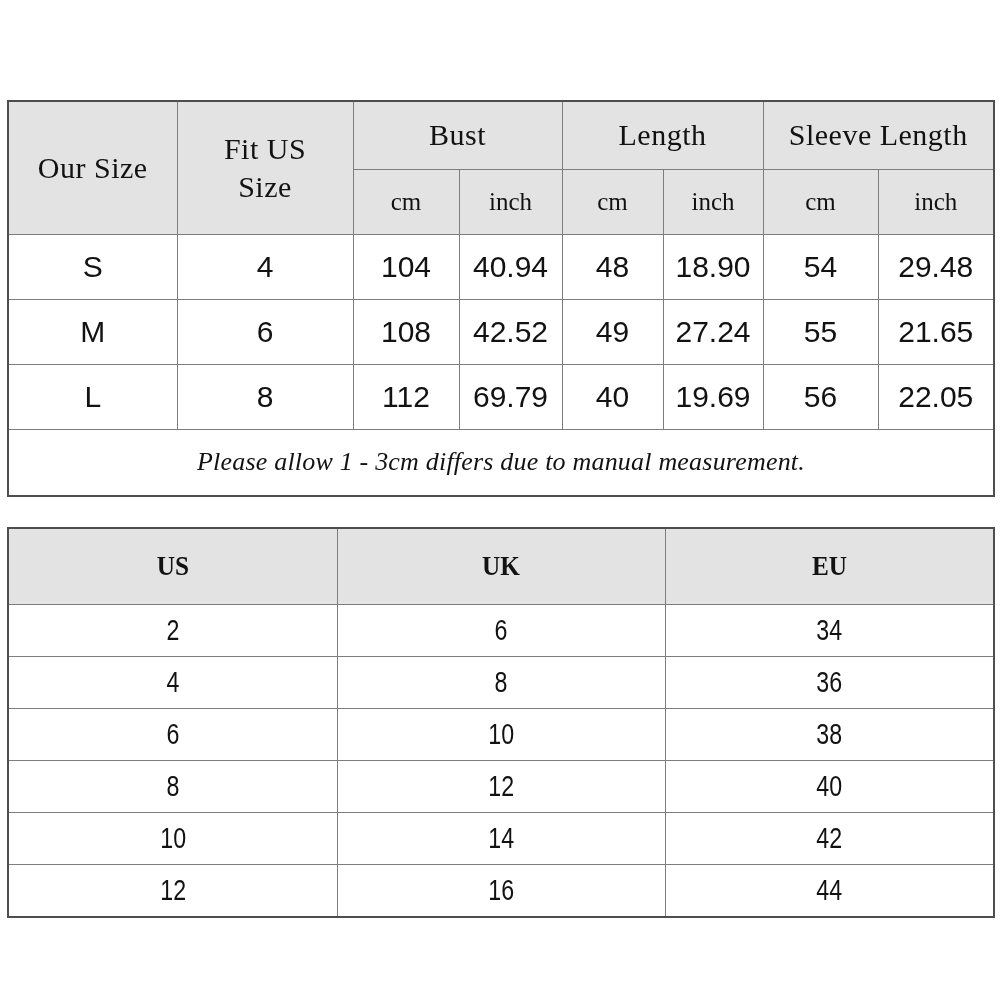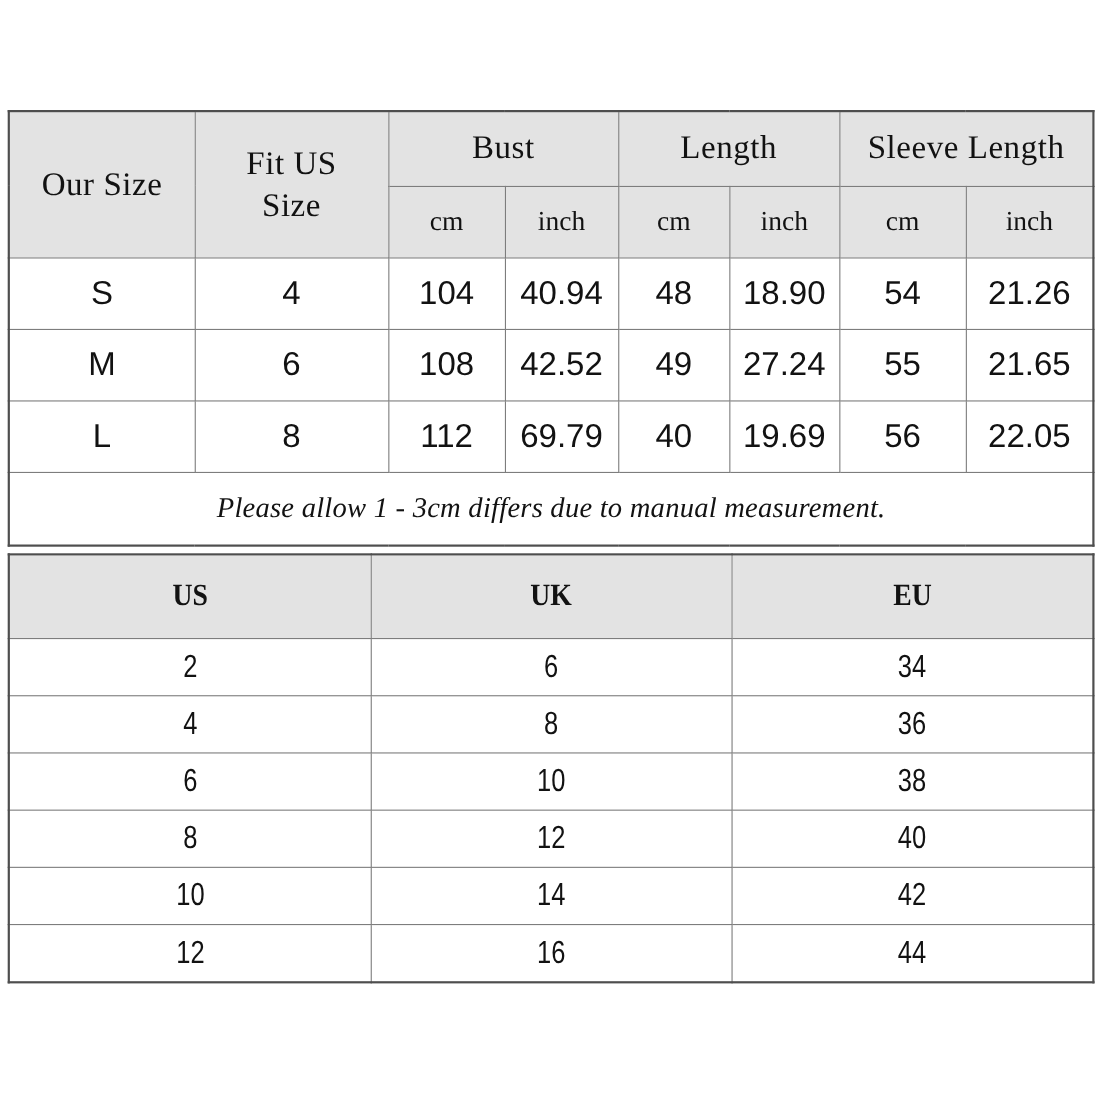--- a/index.html
+++ b/index.html
@@ -16,21 +16,21 @@
   }
   table {
     border-collapse: collapse;
     table-layout: fixed;
     position: absolute;
     left: 7px;
     background: #ffffff;
     border: 2px solid #4e4e4e;
   }
   #size-chart-table { top: 100px; }
-  #conversion-chart-table { top: 503px; }
+  #conversion-chart-table { top: 527px; }
 
   th, td {
     border: 1px solid #7d7d7d;
     padding: 0;
     margin: 0;
     text-align: center;
     vertical-align: middle;
     overflow: hidden;
     font-weight: normal;
   }
@@ -115,21 +115,21 @@
     <th class="gray-bg unit-header">inch</th>
   </tr>
   <tr style="height:65px">
     <td class="data-cell">S</td>
     <td class="data-cell">4</td>
     <td class="data-cell">104</td>
     <td class="data-cell">40.94</td>
     <td class="data-cell">48</td>
     <td class="data-cell">18.90</td>
     <td class="data-cell">54</td>
-    <td class="data-cell">21.26</td>
+    <td class="data-cell">29.48</td>
   </tr>
   <tr style="height:65px">
     <td class="data-cell">M</td>
     <td class="data-cell">6</td>
     <td class="data-cell">108</td>
     <td class="data-cell">42.52</td>
     <td class="data-cell">49</td>
     <td class="data-cell">27.24</td>
     <td class="data-cell">55</td>
     <td class="data-cell">21.65</td>

